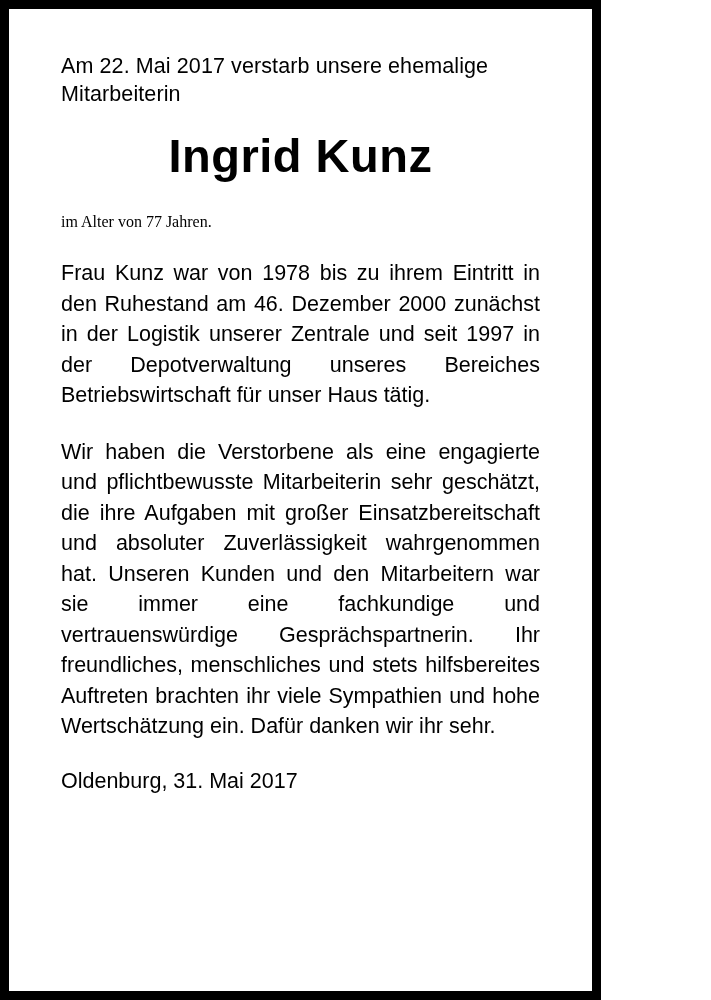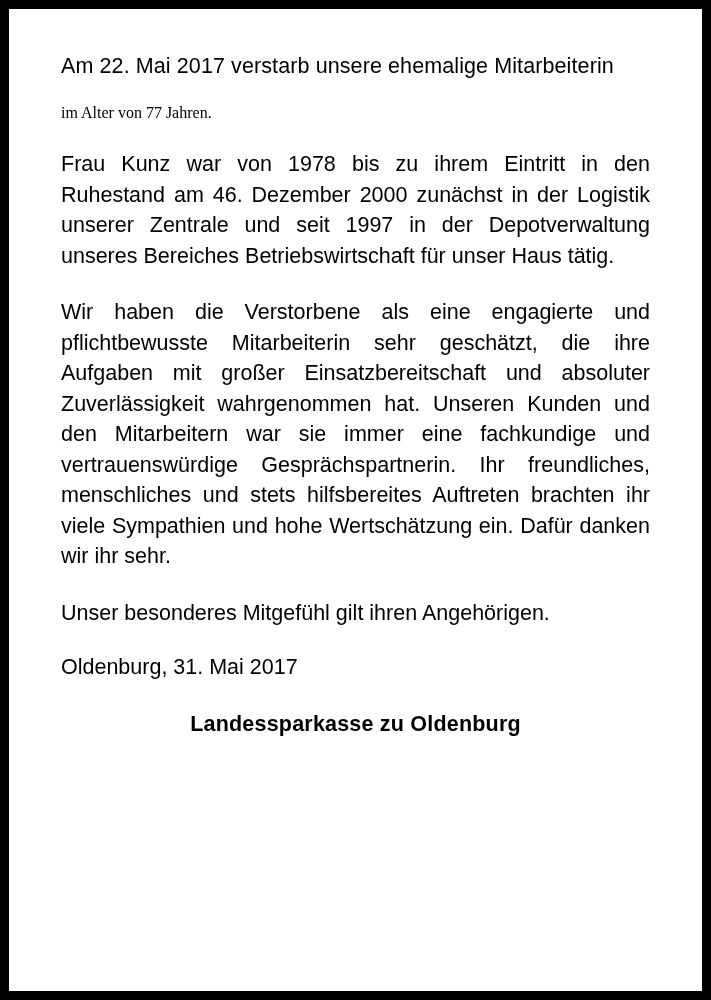--- a/index.html
+++ b/index.html
@@ -8,21 +8,21 @@
     background: #ffffff;
   }
   body {
     width: 711px;
     height: 1000px;
     font-family: "Liberation Sans", sans-serif;
     color: #000000;
   }
   .obituary {
     box-sizing: border-box;
-    width: 711px;
+    width: 601px;
     height: 1000px;
     background: #ffffff;
     border: 9px solid #000000;
     padding: 44px 52px 30px 52px;
   }
   .inner {
     box-sizing: border-box;
     width: 100%;
     height: 100%;
   }
@@ -76,28 +76,27 @@
   }
 </style>
 </head>
 <body>
 
 <div class="obituary">
   <div class="inner">
 
     <p class="intro">Am 22. Mai 2017 verstarb unsere ehemalige Mitarbeiterin</p>
 
+    <p class="name">Ingrid Kunz</p>
 
     <p class="age">im Alter von 77 Jahren.</p>
 
     <p class="para">Frau Kunz war von 1978 bis zu ihrem Eintritt in den Ruhestand am 46. Dezember 2000 zunächst in der Logistik unserer Zentrale und seit 1997 in der Depotverwaltung unseres Bereiches Betriebswirtschaft für unser Haus tätig.</p>
 
     <p class="para">Wir haben die Verstorbene als eine engagierte und pflichtbewusste Mitarbeiterin sehr geschätzt, die ihre Aufgaben mit großer Einsatzbereitschaft und absoluter Zuverlässigkeit wahrgenommen hat. Unseren Kunden und den Mitarbeitern war sie immer eine fachkundige und vertrauenswürdige Gesprächspartnerin. Ihr freundliches, menschliches und stets hilfsbereites Auftreten brachten ihr viele Sympathien und hohe Wertschätzung ein. Dafür danken wir ihr sehr.</p>
 
-    <p class="para-last-short">Unser besonderes Mitgefühl gilt ihren Angehörigen.</p>
 
 
     <p class="place-date">Oldenburg, 31. Mai 2017</p>
 
-    <p class="signature">Landessparkasse zu Oldenburg</p>
 
   </div>
 </div>
 
 </body></html>

